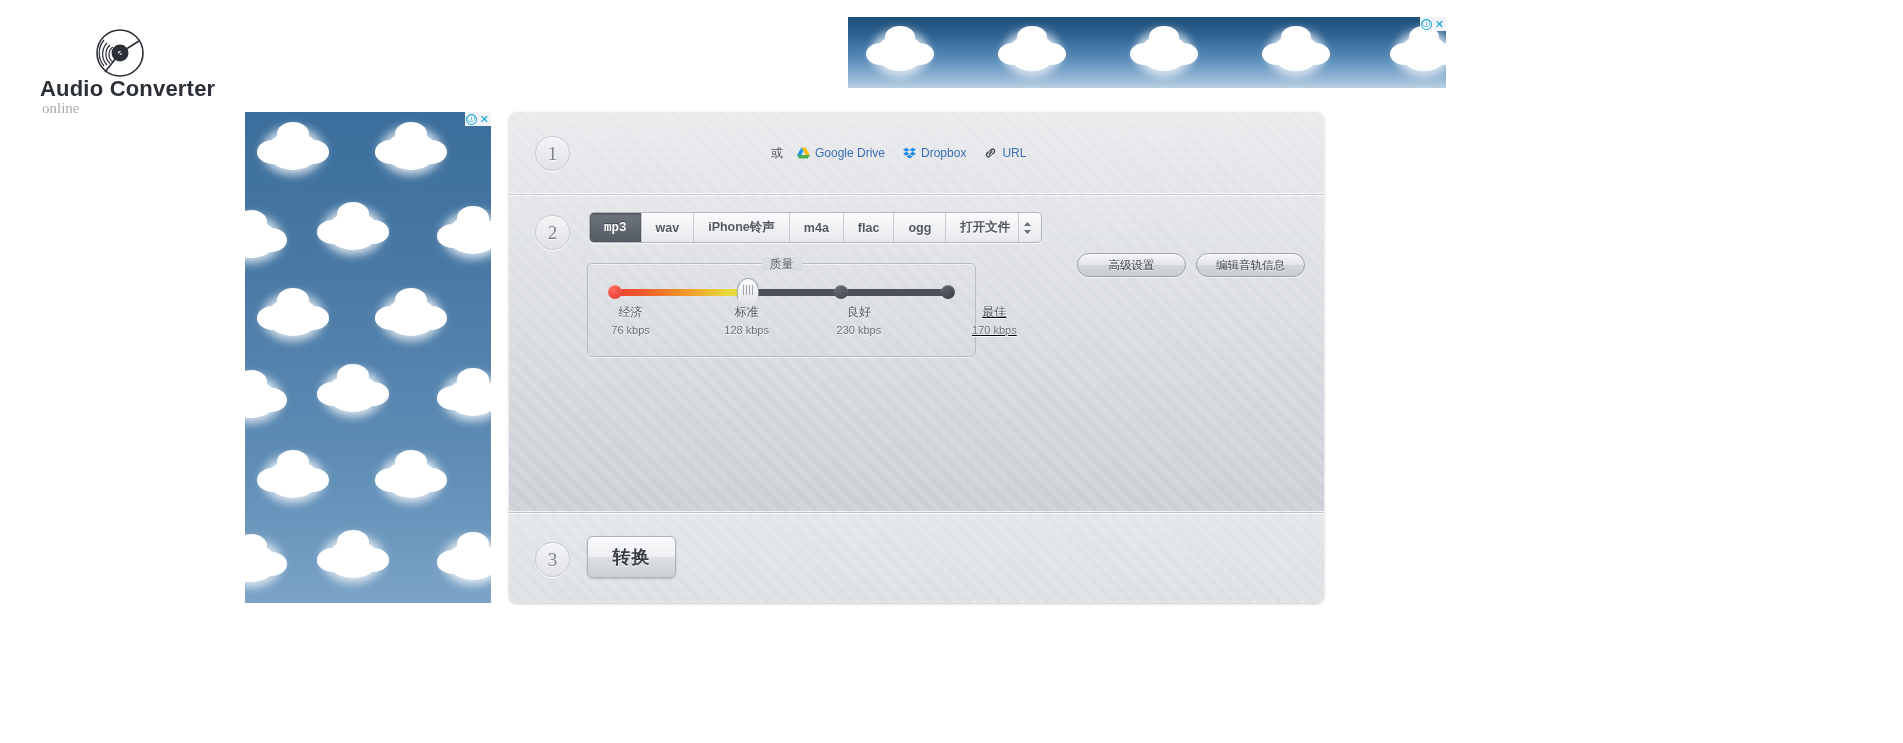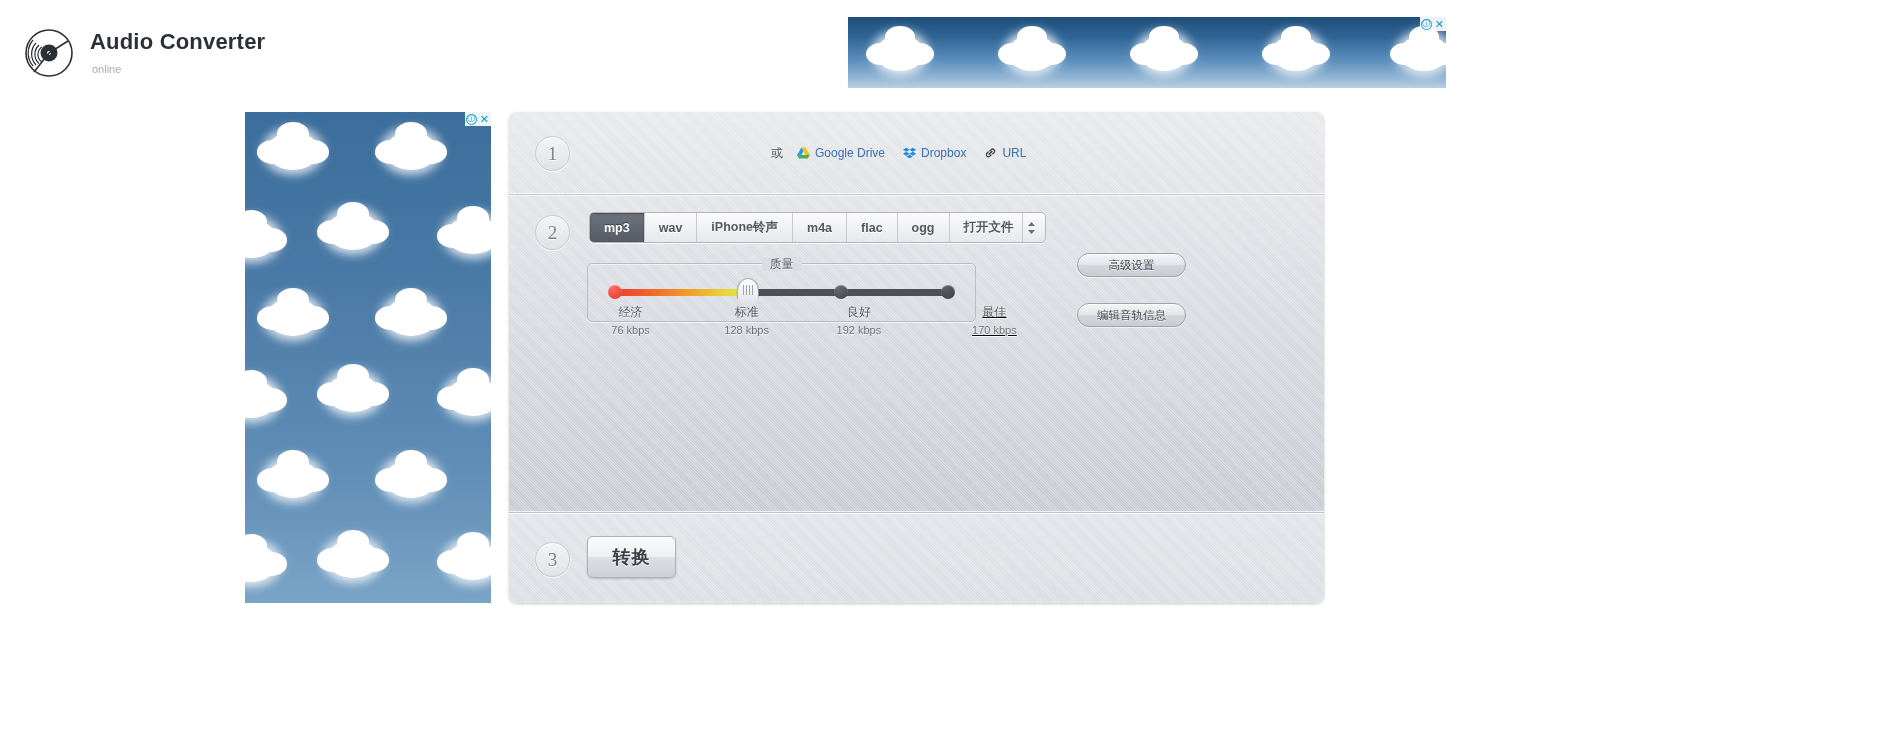--- a/index.html
+++ b/index.html
@@ -17,37 +17,39 @@
     position: absolute;
     left: 0; top: 0;
     width: 100%; height: 118px;
     background: #ffffff;
   }
   .logo-block {
     position: absolute;
     left: 24px; top: 28px;
     display: flex;
     align-items: center;
+    flex-direction: column;
   }
   .logo-mark { width: 50px; height: 50px; flex: 0 0 50px; }
   .logo-text { margin-left: 16px; line-height: 1; }
   .logo-title {
     font-size: 22px;
     font-weight: bold;
     color: #2b2f36;
     letter-spacing: 0.2px;
     display: block;
   }
   .logo-sub {
-    font-size: 11px;
+    font-size: 15px;
     color: #a8abб0;
     color: #a9acb1;
     display: block;
-    margin-top: 11px;
+    margin-top: 1px;
     margin-left: 2px;
+    font-family: Liberation Serif, serif;
   }
 
   
   .ad-top {
     position: absolute;
     left: 848px; top: 17px;
     width: 598px; height: 71px;
     background: linear-gradient(to bottom, #1f4e79 0%, #2f6596 28%, #5d8fbd 62%, #9dbdd8 90%, #b9d0e3 100%);
     overflow: hidden;
   }
@@ -227,33 +229,34 @@
     border-right: 1px solid #c6c9ce;
     text-shadow: 0 1px 0 rgba(255,255,255,0.85);
     cursor: pointer;
     white-space: nowrap;
   }
   .fmt.active {
     background: linear-gradient(to bottom, #6e747d 0%, #555b64 100%);
     color: #ffffff;
     text-shadow: 0 -1px 0 rgba(0,0,0,0.45);
     box-shadow: inset 0 1px 2px rgba(0,0,0,0.4);
+    font-family: Liberation Mono, monospace;
   }
   .fmt.more { padding-right: 8px; }
   .fmt.spin-cell {
     border-right: none;
     padding: 0 9px 0 4px;
   }
   .spinner { display: flex; flex-direction: column; line-height: 0; }
   .spinner svg { display: block; }
 
   .quality-box {
     position: absolute;
     left: 78px; top: 67px;
-    width: 389px; height: 59px;
+    width: 389px; height: 94px;
     border: 1px solid #b9bdc3;
     border-radius: 5px;
     box-shadow: inset 0 1px 0 rgba(255,255,255,0.6), 0 1px 0 rgba(255,255,255,0.6);
   }
   .quality-title {
     position: absolute;
     top: -8px; left: 0; right: 0;
     text-align: center;
     font-size: 12px;
     color: #54585f;
@@ -336,22 +339,21 @@
     color: #6d7178;
     display: block;
     margin-top: 3px;
     text-shadow: 0 1px 0 rgba(255,255,255,0.85);
   }
 
   .side-buttons {
     position: absolute;
     left: 568px; top: 57px;
     display: flex;
-    flex-direction: column;
-    gap: 26px;
+    gap: 10px;
   }
   .pill-btn {
     width: 109px; height: 24px;
     border-radius: 12px;
     border: 1px solid #9ea2a9;
     background: linear-gradient(to bottom, #f4f5f7 0%, #e3e5e9 48%, #d3d6db 52%, #c9cdd3 100%);
     box-shadow: inset 0 1px 0 rgba(255,255,255,0.9), 0 1px 1px rgba(255,255,255,0.6);
     color: #3f434a;
     font-size: 11.5px;
     display: flex;
@@ -572,21 +574,21 @@
         <div class="tick" style="left:11%;">
           <span class="t-name">经济</span>
           <span class="t-rate">76 kbps</span>
         </div>
         <div class="tick" style="left:41%;">
           <span class="t-name">标准</span>
           <span class="t-rate">128 kbps</span>
         </div>
         <div class="tick" style="left:70%;">
           <span class="t-name">良好</span>
-          <span class="t-rate">192 kbps</span>
+          <span class="t-rate">230 kbps</span>
         </div>
         <div class="tick" style="left:105%;text-decoration:underline;">
           <span class="t-name">最佳</span>
           <span class="t-rate">170 kbps</span>
         </div>
       </div>
     </div>
 
     <div class="side-buttons">
       <div class="pill-btn">高级设置</div>

